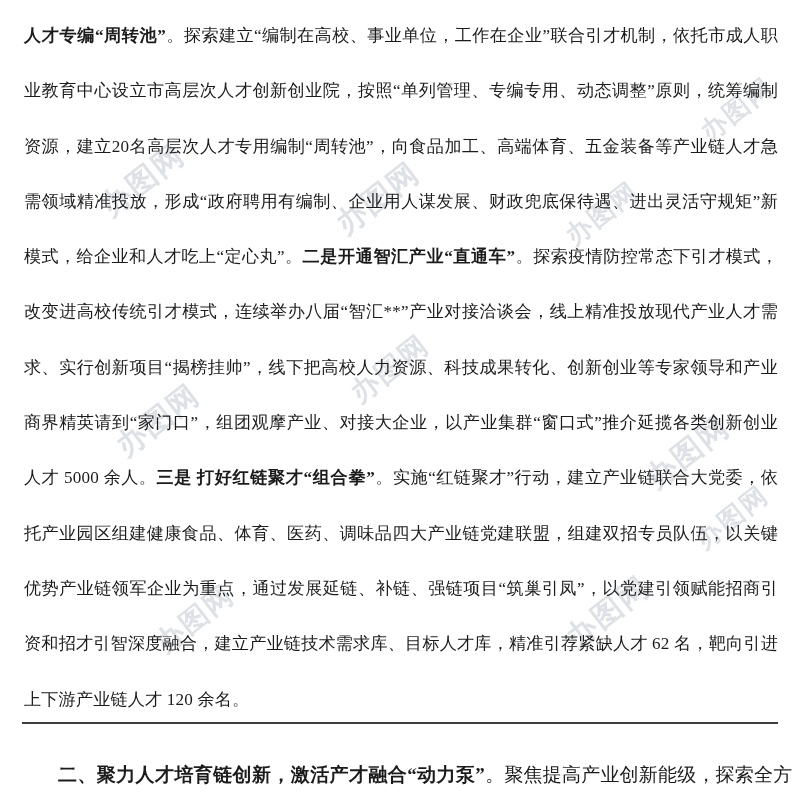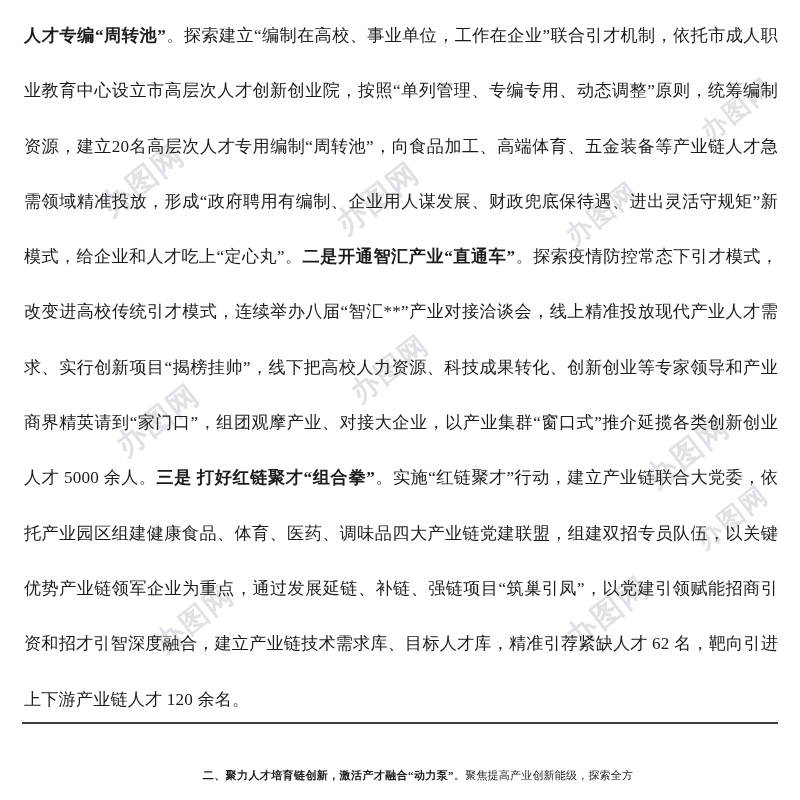--- a/index.html
+++ b/index.html
@@ -83,21 +83,21 @@
   #next-page-block {
     position: absolute;
     left: 0;
     top: 755px;
     width: 800px;
     z-index: 2;
   }
   #heading-line {
     margin: 0;
     padding: 0 22px 0 24px;
-    font-size: 11px;
+    font-size: 19px;
     line-height: 40px;
     text-indent: 34px;
     letter-spacing: .2px;
     white-space: nowrap;
     overflow: hidden;
     text-align: center;
   }
   #heading-line .tail { font-weight: 400; }
 </style>
 </head>

